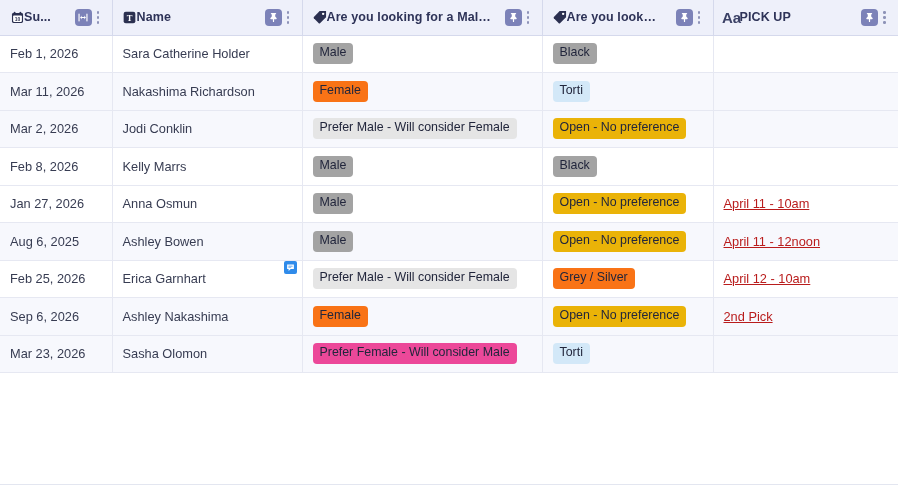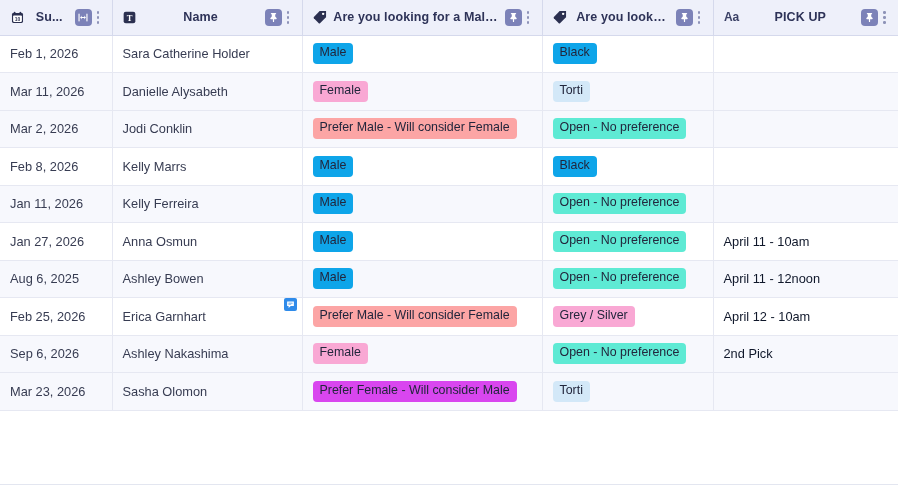--- a/index.html
+++ b/index.html
@@ -44,21 +44,20 @@
     text-align: left;
     white-space: nowrap;
     overflow: hidden;
   }
   thead th:last-child { border-right: none; }
 
   .hdr {
     display: flex;
     align-items: center;
     width: 100%;
-    text-align: center;
   }
   .hdr-label {
     flex: 1 1 auto;
     overflow: hidden;
     text-overflow: ellipsis;
     white-space: nowrap;
     font-weight: 700;
     font-size: 12.5px;
     letter-spacing: .1px;
     color: #2e3358;
@@ -68,21 +67,21 @@
   .ticon {
     flex: 0 0 auto;
     width: 14px; height: 14px;
     display: inline-flex;
     align-items: center;
     justify-content: center;
     color: #2b3050;
   }
   .ticon svg { display: block; }
   .ticon.aa {
-    font-size: 12px;
+    font-size: 15px;
     font-weight: 700;
     color: #3b4166;
     width: 16px;
     letter-spacing: -.2px;
   }
 
   
   .sqbtn {
     flex: 0 0 auto;
     width: 17px; height: 17px;
@@ -126,21 +125,21 @@
     background: #ffffff;
     overflow: hidden;
     white-space: nowrap;
     position: relative;
   }
   tbody td:last-child { border-right: none; }
   tbody tr.alt td { background: #f7f8fd; }
 
   .cell-date   { color: #373c52; }
   .cell-name   { color: #373c52; }
-  .cell-pickup { color: #0f172a; }
+  .cell-pickup { color: #b91c1c; text-decoration: underline; }
 
   
   .comment-badge {
     position: absolute;
     top: 0;
     right: 5px;
     width: 13px; height: 13px;
     border-radius: 2px;
     background: #2f8bea;
     display: inline-flex;
@@ -158,26 +157,26 @@
     font-size: 12.4px;
     line-height: 1.1;
     color: #22263c;
     white-space: nowrap;
     max-width: 100%;
     overflow: hidden;
     text-overflow: ellipsis;
     vertical-align: middle;
     cursor: pointer;
   }
-  .tag-orange { background: #0ea5e9; }
-  .tag-pink   { background: #f9a8d4; text-align: center; }
-  .tag-purple { background: #fca5a5; }
-  .tag-green  { background: #5eead4; }
+  .tag-orange { background: #a3a3a3; }
+  .tag-pink   { background: #f97316; text-align: center; }
+  .tag-purple { background: #e5e5e5; }
+  .tag-green  { background: #eab308; }
   .tag-blue   { background: #d3e8f8; }
-  .tag-teal   { background: #d946ef; }
+  .tag-teal   { background: #ec4899; }
 </style>
 </head>
 <body>
 
 <div id="app">
   <table class="grid">
     <colgroup>
       <col class="c-date">
         <col class="c-name">
         <col class="c-male">
@@ -298,44 +297,37 @@
     <tbody id="table-body">
         <tr>
           <td class="cell-date"><span>Feb 1, 2026</span></td>
           <td class="cell-name"><span>Sara Catherine Holder</span></td>
           <td><span class="tag tag-orange">Male</span></td>
           <td><span class="tag tag-orange">Black</span></td>
           <td class="cell-pickup"><span></span></td>
         </tr>
         <tr class="alt">
           <td class="cell-date"><span>Mar 11, 2026</span></td>
-          <td class="cell-name"><span>Danielle Alysabeth</span></td>
+          <td class="cell-name"><span>Nakashima Richardson</span></td>
           <td><span class="tag tag-pink">Female</span></td>
           <td><span class="tag tag-blue">Torti</span></td>
           <td class="cell-pickup"><span></span></td>
         </tr>
         <tr class="alt">
           <td class="cell-date"><span>Mar 2, 2026</span></td>
           <td class="cell-name"><span>Jodi Conklin</span></td>
           <td><span class="tag tag-purple">Prefer Male - Will consider Female</span></td>
           <td><span class="tag tag-green">Open - No preference</span></td>
           <td class="cell-pickup"><span></span></td>
         </tr>
         <tr>
           <td class="cell-date"><span>Feb 8, 2026</span></td>
           <td class="cell-name"><span>Kelly Marrs</span></td>
           <td><span class="tag tag-orange">Male</span></td>
           <td><span class="tag tag-orange">Black</span></td>
-          <td class="cell-pickup"><span></span></td>
-        </tr>
-        <tr class="alt">
-          <td class="cell-date"><span>Jan 11, 2026</span></td>
-          <td class="cell-name"><span>Kelly Ferreira</span></td>
-          <td><span class="tag tag-orange">Male</span></td>
-          <td><span class="tag tag-green">Open - No preference</span></td>
           <td class="cell-pickup"><span></span></td>
         </tr>
         <tr>
           <td class="cell-date"><span>Jan 27, 2026</span></td>
           <td class="cell-name"><span>Anna Osmun</span></td>
           <td><span class="tag tag-orange">Male</span></td>
           <td><span class="tag tag-green">Open - No preference</span></td>
           <td class="cell-pickup"><span>April 11 - 10am</span></td>
         </tr>
         <tr class="alt">

